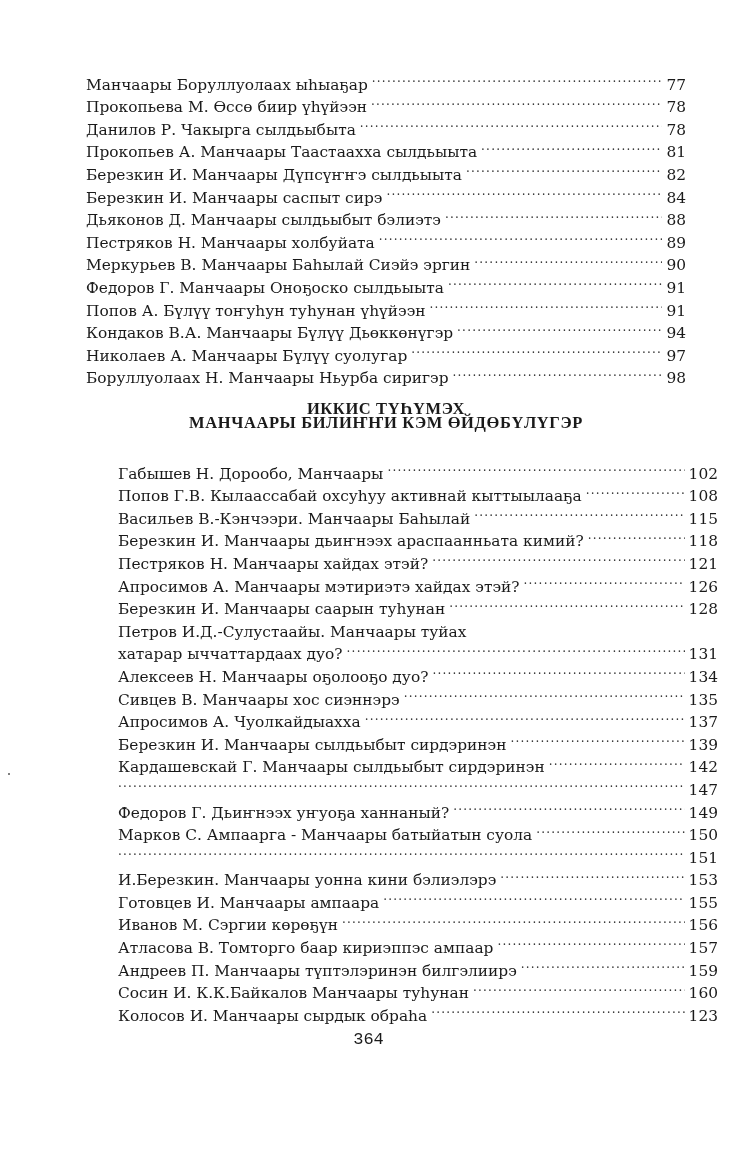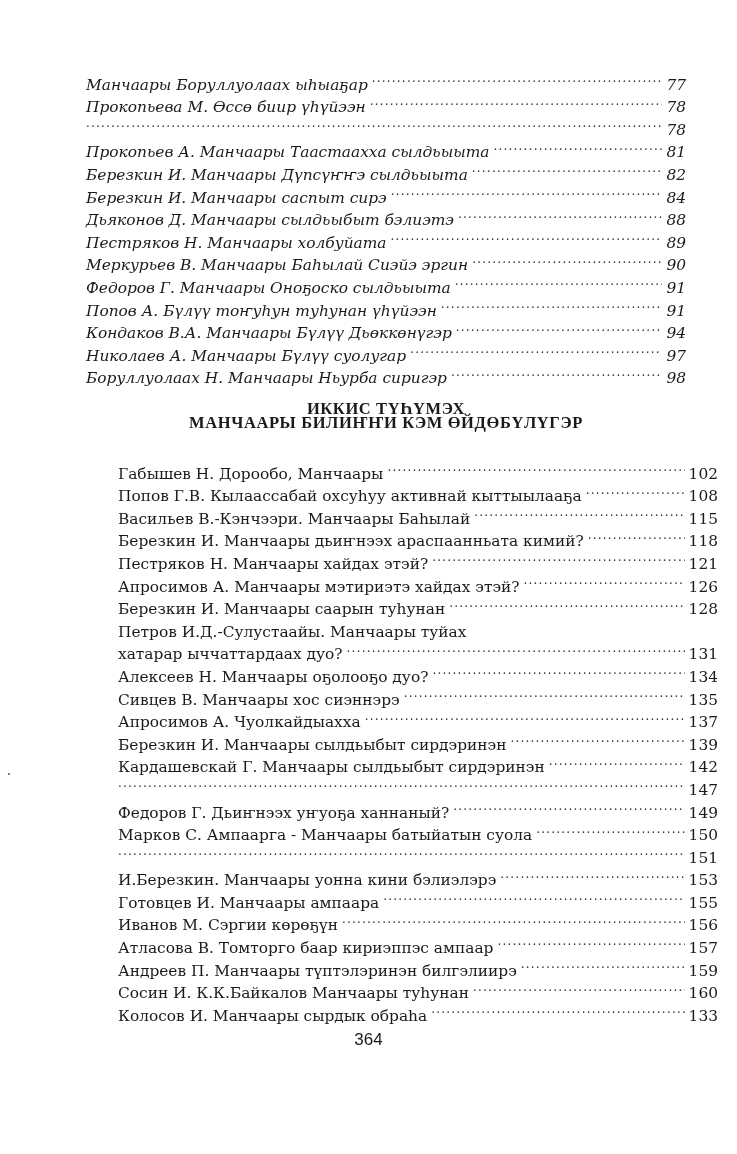--- a/index.html
+++ b/index.html
@@ -3,21 +3,21 @@
 <meta charset="utf-8">
 <style>
   html, body { margin: 0; padding: 0; background: #ffffff; }
   body {
     width: 737px; height: 1154px; position: relative; overflow: hidden;
     font-family: "DejaVu Serif", "Liberation Serif", serif;
     color: #1a1a1a;
   }
   .page { position: absolute; left: 0; top: 0; width: 737px; height: 1154px; }
   .toc { position: absolute; left: 86px; width: 600px; }
-  .toc-a { top: 67px; font-style: italic; }
+  .toc-a { top: 67px; }
   .toc-b { top: 456px; margin-left: 32px; }
   .row {
     display: flex; align-items: baseline;
     height: 22.6px; line-height: 22.6px;
     font-size: 15.4px; white-space: nowrap;
   }
   .row .title { flex: 0 0 auto; padding-right: 4px; }
   .row .dots {
     flex: 1 1 auto; overflow: hidden; position: relative; height: 22.6px;
   }
@@ -33,21 +33,21 @@
   .row.cont .dots::before { content: ""; }
   .heading {
     position: absolute; left: 86px; width: 600px; text-align: center;
     font-weight: bold; font-size: 16.5px; letter-spacing: 0.6px;
     font-family: "Liberation Serif", "DejaVu Serif", serif;
   }
   .heading.h1 { top: 399px; }
   .heading.h2 { top: 413px; }
   .page-number {
     position: absolute; top: 1030px; left: 0; width: 737px; text-align: center;
-    font-size: 17px; font-family: Liberation Sans, sans-serif;
+    font-size: 17px; font-family: Liberation Mono, monospace;
   }
   .speck {
     position: absolute; left: 8px; top: 773px; width: 2px; height: 2px;
     background: #555; border-radius: 1px;
   }
 </style>
 </head>
 <body>
 
 <div class="page">
@@ -57,20 +57,21 @@
         <span class="title">Манчаары Боруллуолаах ыhыаҕар</span>
         <span class="dots"></span>
         <span class="pg">77</span>
       </div>
       <div class="row">
         <span class="title">Прокопьева М. Өссө биир үhүйээн</span>
         <span class="dots"></span>
         <span class="pg">78</span>
       </div>
       <div class="row">
+        <span class="title">Данилов Р. Чакырга сылдьыбыта</span>
         <span class="dots"></span>
         <span class="pg">78</span>
       </div>
       <div class="row">
         <span class="title">Прокопьев А. Манчаары Таастаахха сылдьыыта</span>
         <span class="dots"></span>
         <span class="pg">81</span>
       </div>
       <div class="row">
         <span class="title">Березкин И. Манчаары Дүпсүҥҥэ сылдьыыта</span>
@@ -242,20 +243,20 @@
         <span class="pg">159</span>
       </div>
       <div class="row">
         <span class="title">Сосин И. К.К.Байкалов Манчаары туhунан</span>
         <span class="dots"></span>
         <span class="pg">160</span>
       </div>
       <div class="row">
         <span class="title">Колосов И. Манчаары сырдык обраhа</span>
         <span class="dots"></span>
-        <span class="pg">133</span>
+        <span class="pg">123</span>
       </div>
     </div>
 
   <div class="speck"></div>
 
   <div class="page-number">364</div>
 </div>
 
 </body></html>

